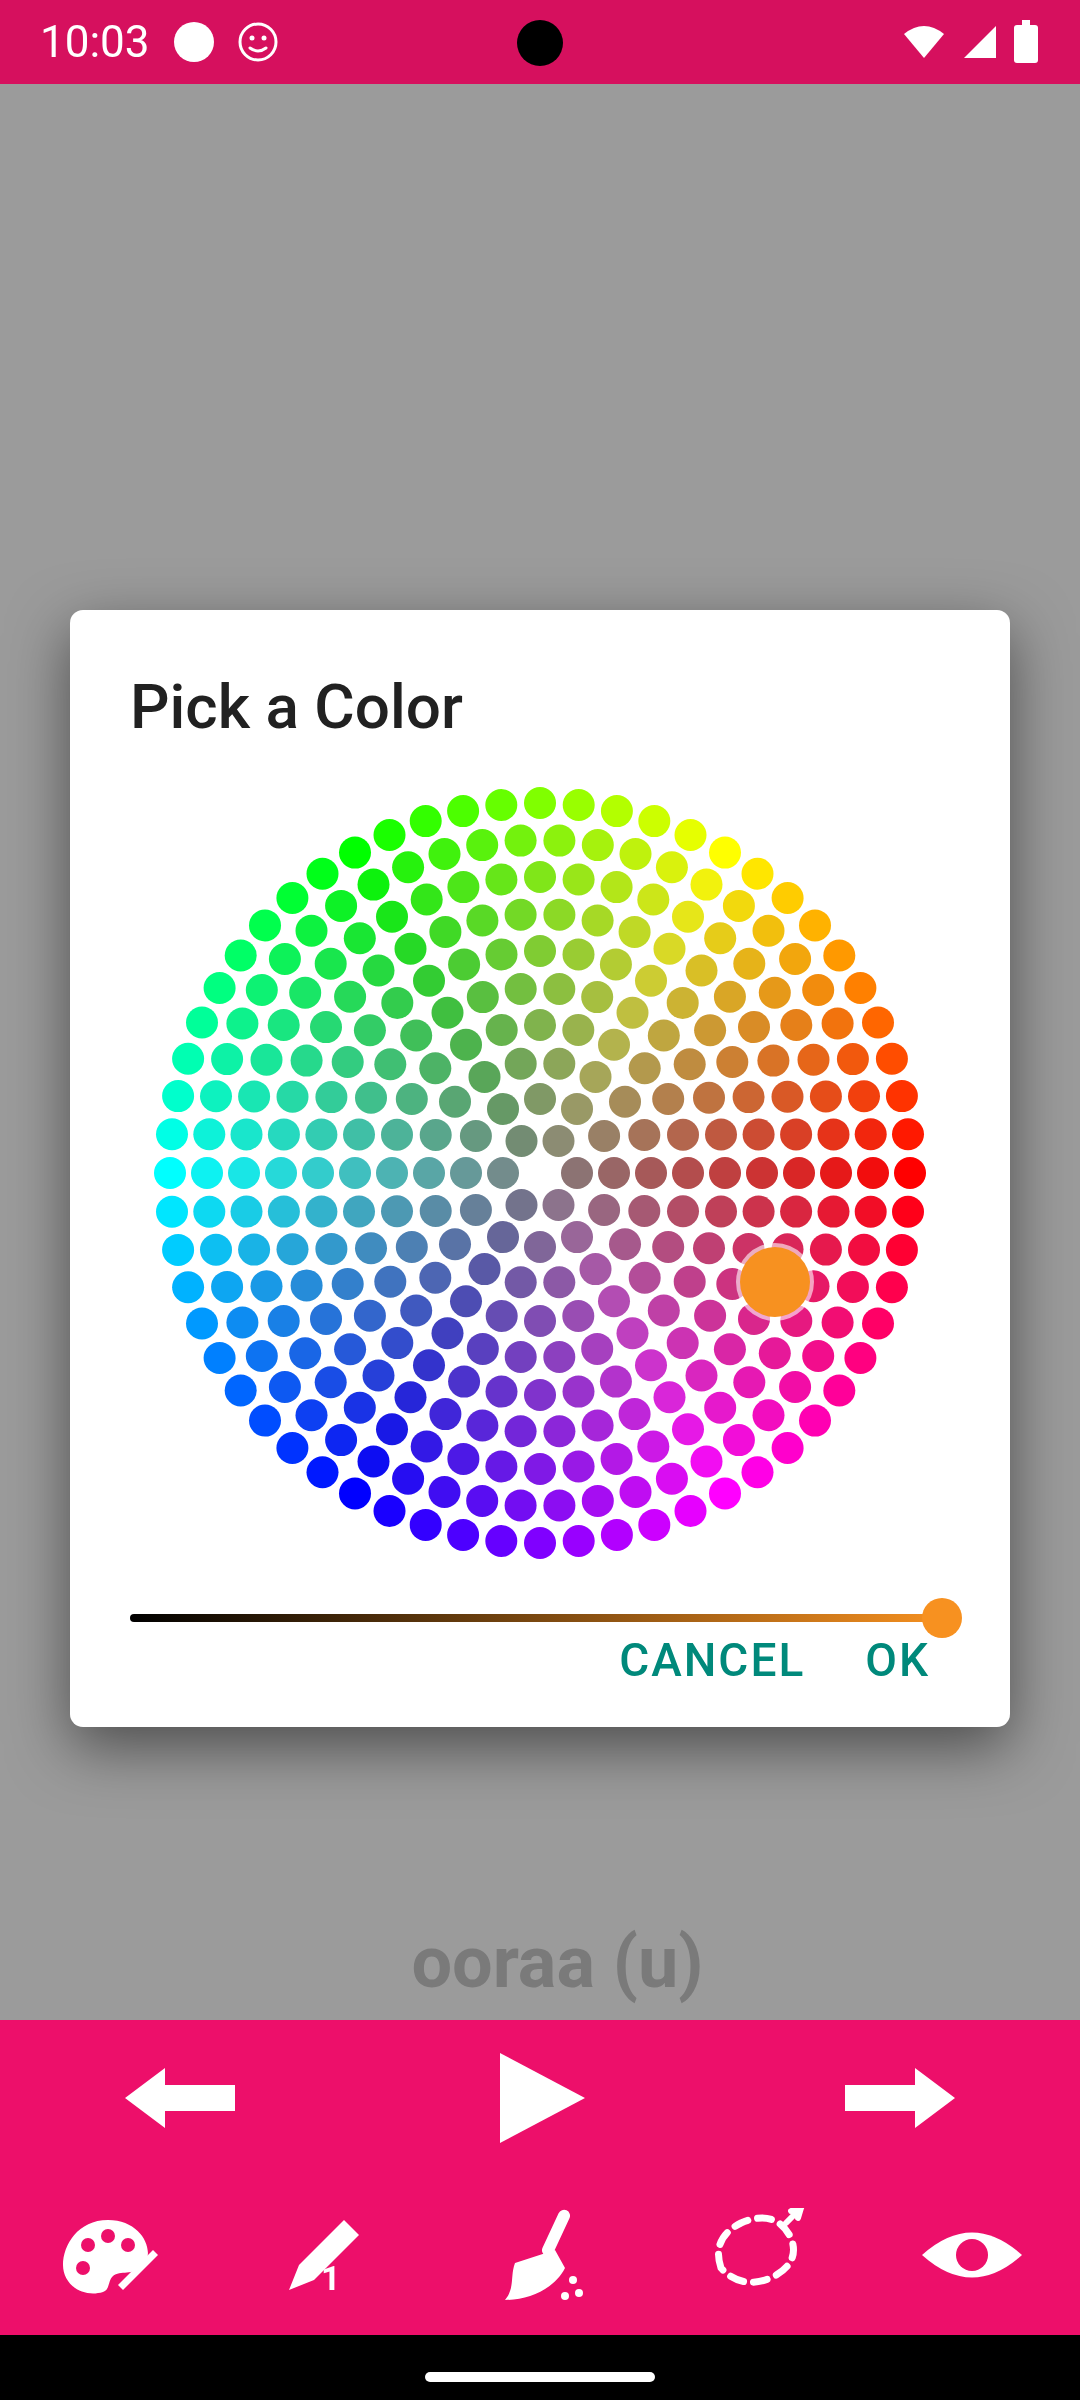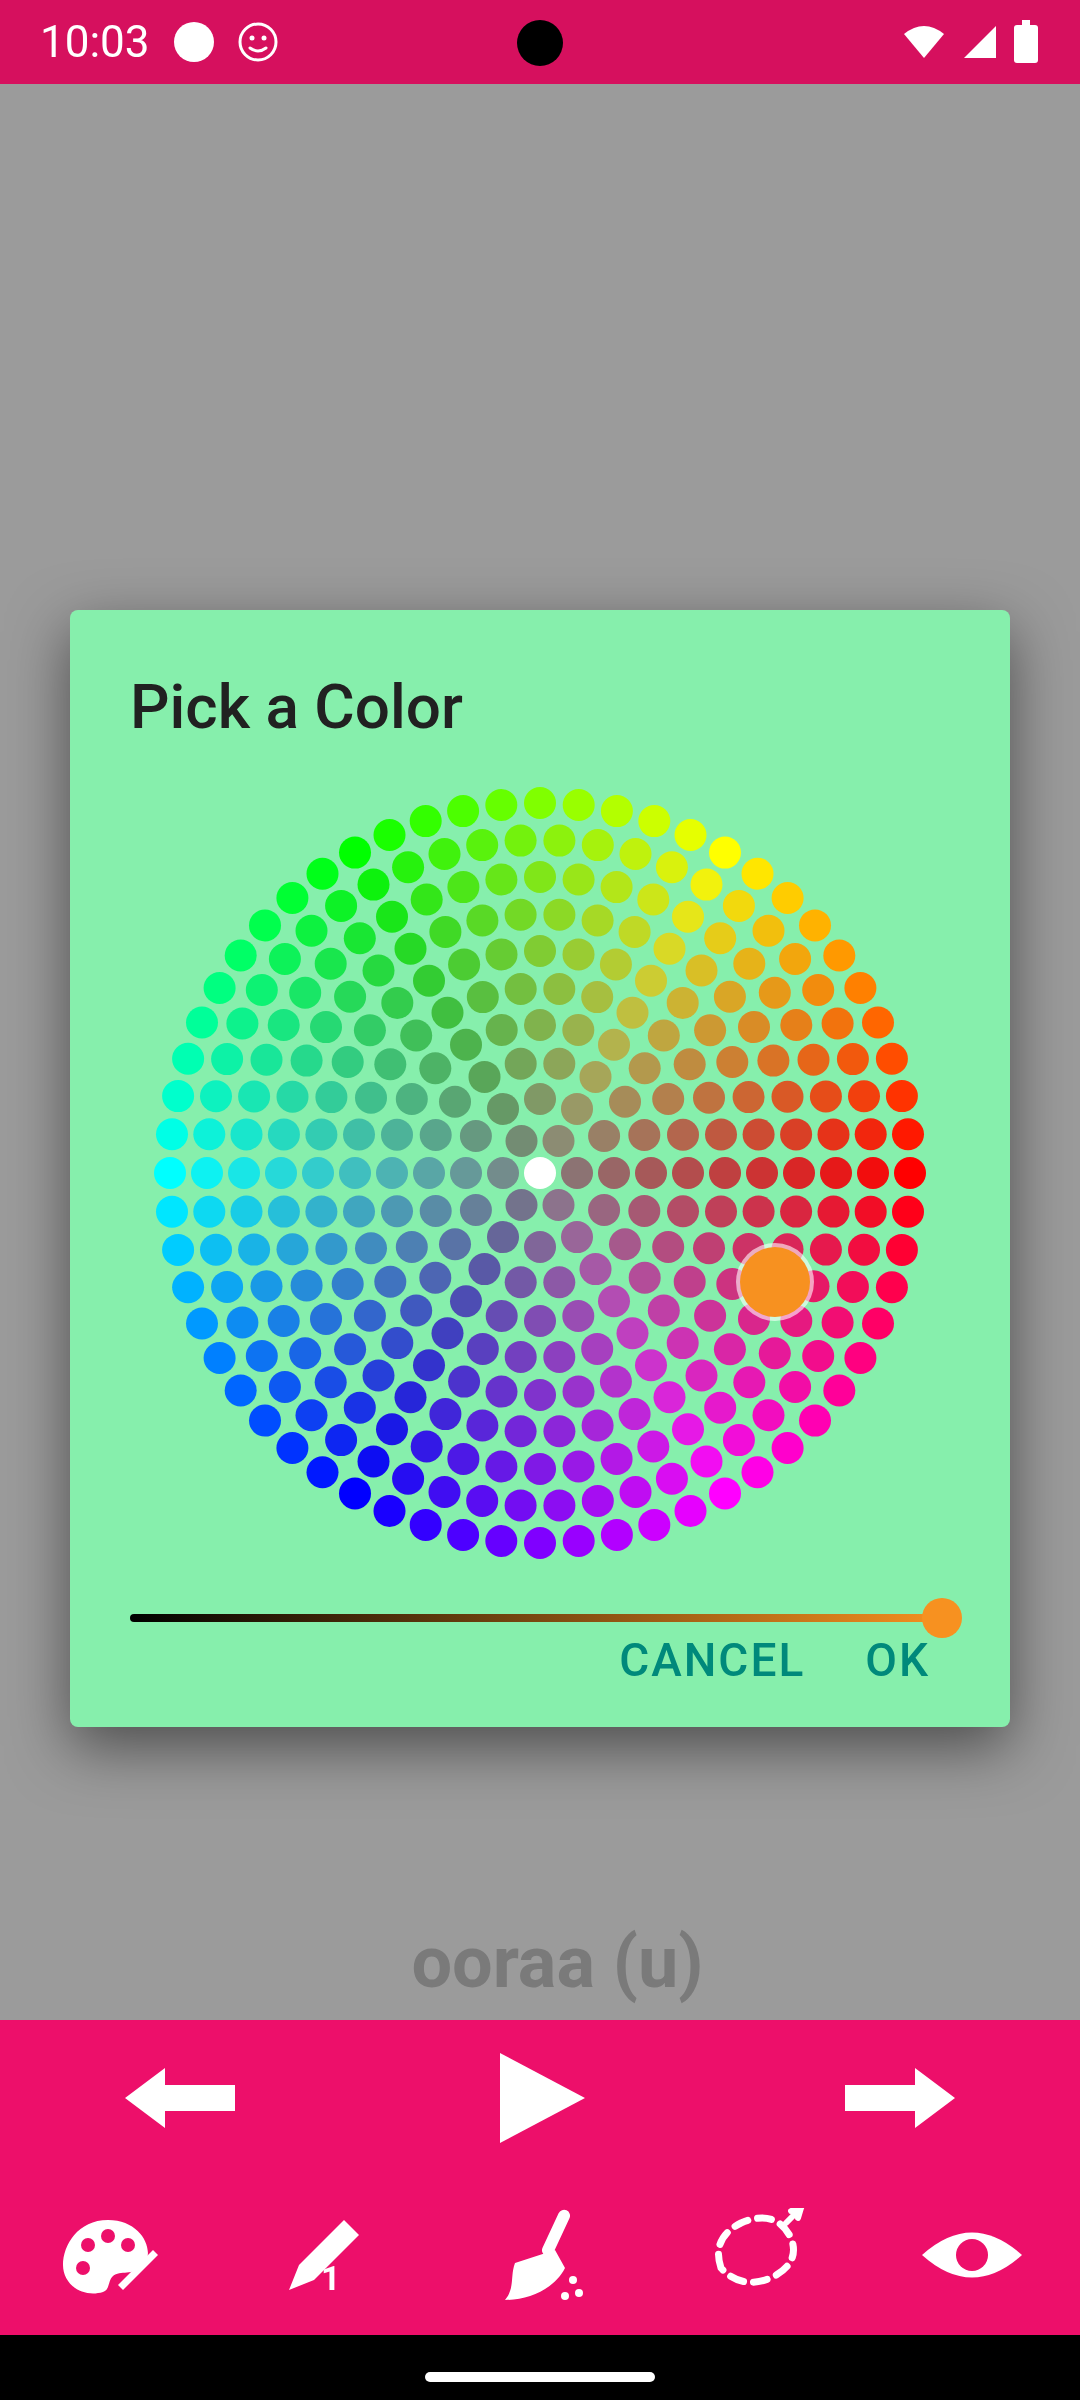--- a/index.html
+++ b/index.html
@@ -62,22 +62,22 @@
 
   
   .scrim {
     position: absolute; inset: 0;
   }
 
   
   .dialog {
     position: absolute;
     top: 610px; left: 70px; width: 940px;
-    background: #86efac;
-    border-radius: 8px;
+    background: #ffffff;
+    border-radius: 13px;
     box-shadow: 0 20px 60px rgba(0,0,0,0.5);
     padding: 60px 60px 40px 60px;
   }
   .dialog-title {
     font-size: 62px; font-weight: 500; color: #212121;
     margin-bottom: 40px;
   }
   .color-wheel-wrap {
     width: 780px; height: 780px;
     margin: 0 auto;

